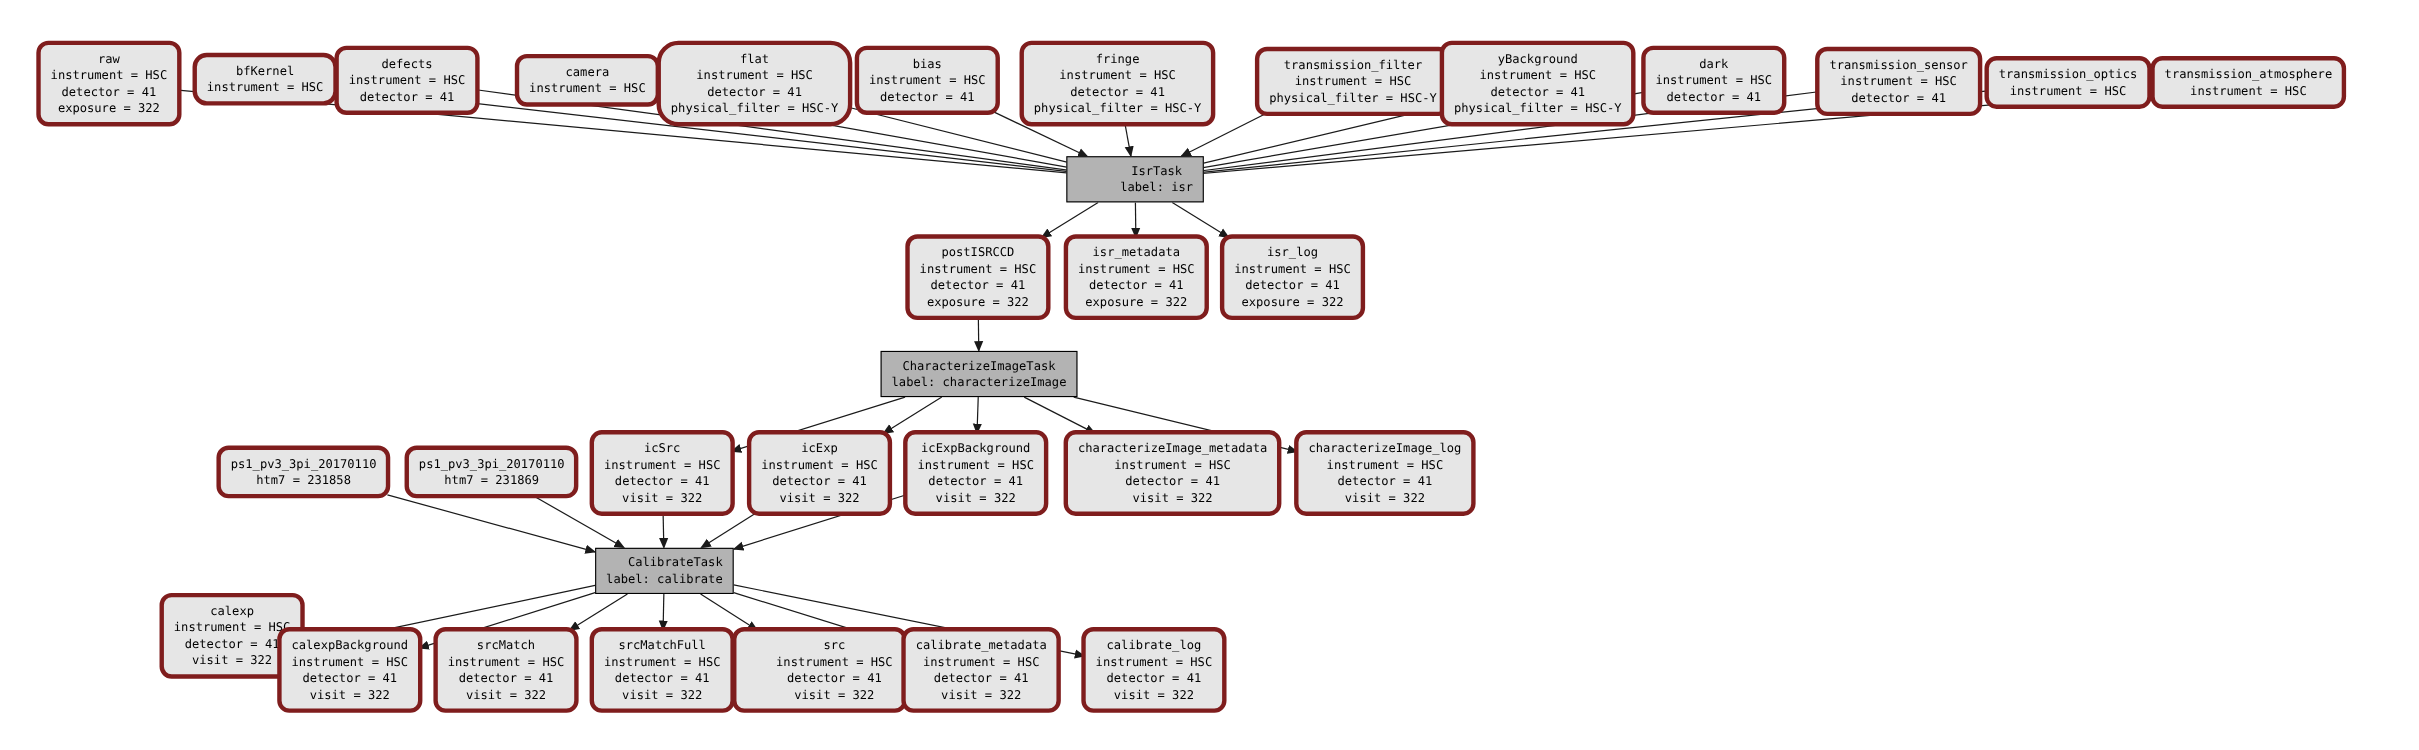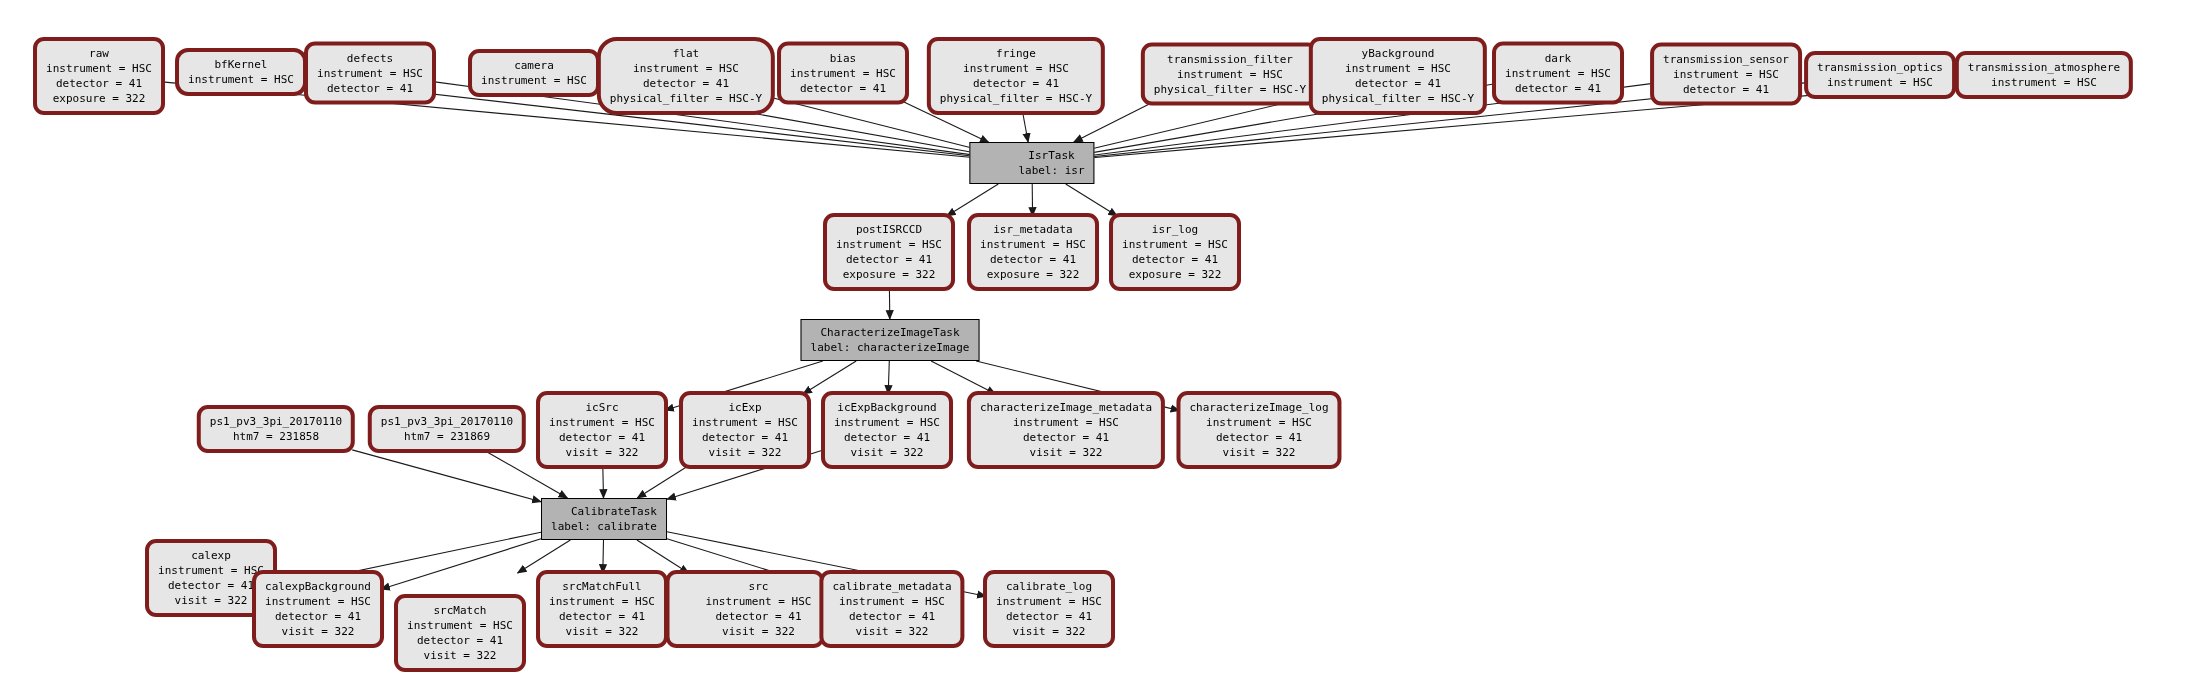--- a/index.html
+++ b/index.html
@@ -82,19 +82,19 @@
       <div class="node dataset" style="left: 276px; top: 429px;"><span class="ln">ps1_pv3_3pi_20170110</span><span class="ln">htm7 = 231858</span></div>
       <div class="node dataset" style="left: 447px; top: 429px;"><span class="ln">ps1_pv3_3pi_20170110</span><span class="ln">htm7 = 231869</span></div>
       <div class="node dataset" style="left: 602px; top: 430px;"><span class="ln">icSrc</span><span class="ln">instrument = HSC</span><span class="ln">detector = 41</span><span class="ln">visit = 322</span></div>
       <div class="node dataset" style="left: 745px; top: 430px;"><span class="ln">icExp</span><span class="ln">instrument = HSC</span><span class="ln">detector = 41</span><span class="ln">visit = 322</span></div>
       <div class="node dataset" style="left: 887px; top: 430px;"><span class="ln">icExpBackground</span><span class="ln">instrument = HSC</span><span class="ln">detector = 41</span><span class="ln">visit = 322</span></div>
       <div class="node dataset" style="left: 1066px; top: 430px;"><span class="ln">characterizeImage_metadata</span><span class="ln">instrument = HSC</span><span class="ln">detector = 41</span><span class="ln">visit = 322</span></div>
       <div class="node dataset" style="left: 1259px; top: 430px;"><span class="ln">characterizeImage_log</span><span class="ln">instrument = HSC</span><span class="ln">detector = 41</span><span class="ln">visit = 322</span></div>
       <div class="node task" style="left: 604px; top: 519px; text-align: right;"><span class="ln">CalibrateTask</span><span class="ln">label: calibrate</span></div>
       <div class="node dataset" style="left: 176px; top: 578px; margin-left: 35px;"><span class="ln">calexp</span><span class="ln">instrument = HSC</span><span class="ln">detector = 41</span><span class="ln">visit = 322</span></div>
       <div class="node dataset" style="left: 318px; top: 609px;"><span class="ln">calexpBackground</span><span class="ln">instrument = HSC</span><span class="ln">detector = 41</span><span class="ln">visit = 322</span></div>
-      <div class="node dataset" style="left: 460px; top: 633px; text-align: center;"><span class="ln">srcMatch</span><span class="ln">instrument = HSC</span><span class="ln">detector = 41</span><span class="ln">visit = 322</span></div>
+      <div class="node dataset" style="left: 460px; top: 609px; text-align: center;"><span class="ln">srcMatch</span><span class="ln">instrument = HSC</span><span class="ln">detector = 41</span><span class="ln">visit = 322</span></div>
       <div class="node dataset" style="left: 602px; top: 609px;"><span class="ln">srcMatchFull</span><span class="ln">instrument = HSC</span><span class="ln">detector = 41</span><span class="ln">visit = 322</span></div>
       <div class="node dataset" style="left: 745px; top: 609px; padding-left: 36px;"><span class="ln">src</span><span class="ln">instrument = HSC</span><span class="ln">detector = 41</span><span class="ln">visit = 322</span></div>
       <div class="node dataset" style="left: 892px; top: 609px;"><span class="ln">calibrate_metadata</span><span class="ln">instrument = HSC</span><span class="ln">detector = 41</span><span class="ln">visit = 322</span></div>
       <div class="node dataset" style="left: 1049px; top: 609px;"><span class="ln">calibrate_log</span><span class="ln">instrument = HSC</span><span class="ln">detector = 41</span><span class="ln">visit = 322</span></div>
     </div>
 </div>
 
 </body></html>

